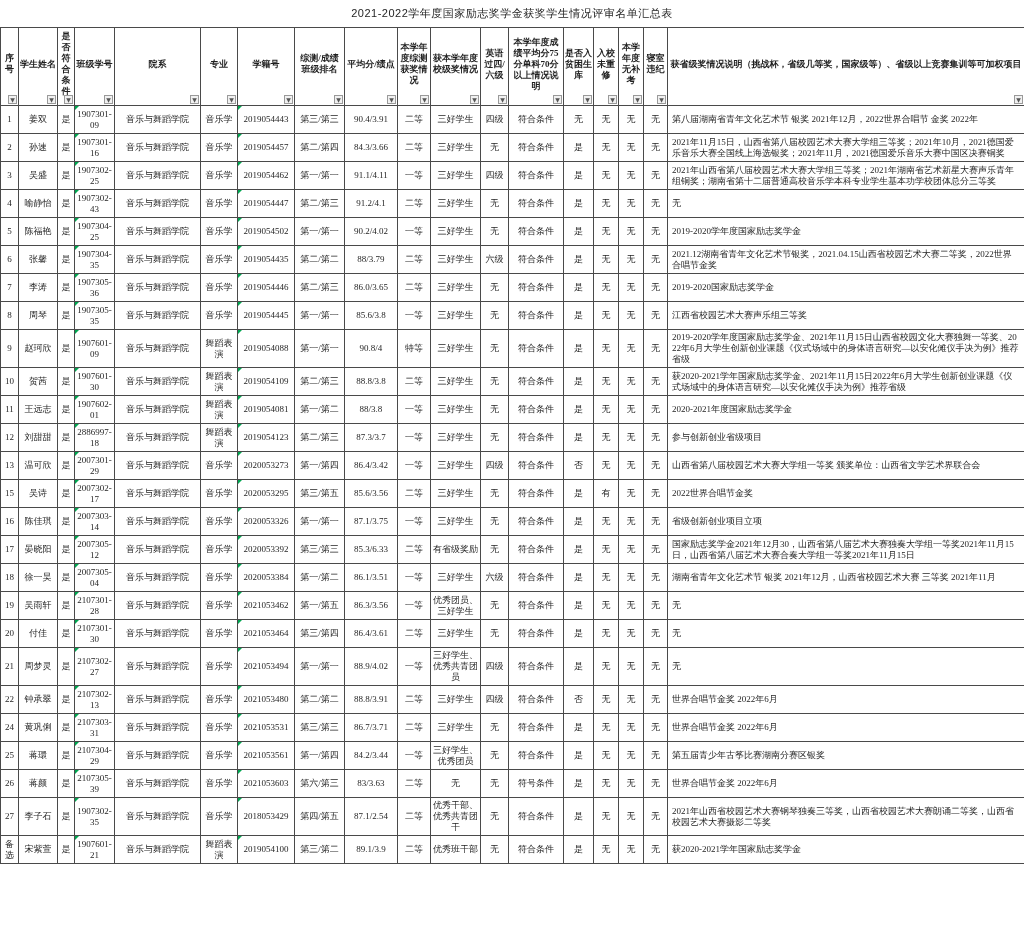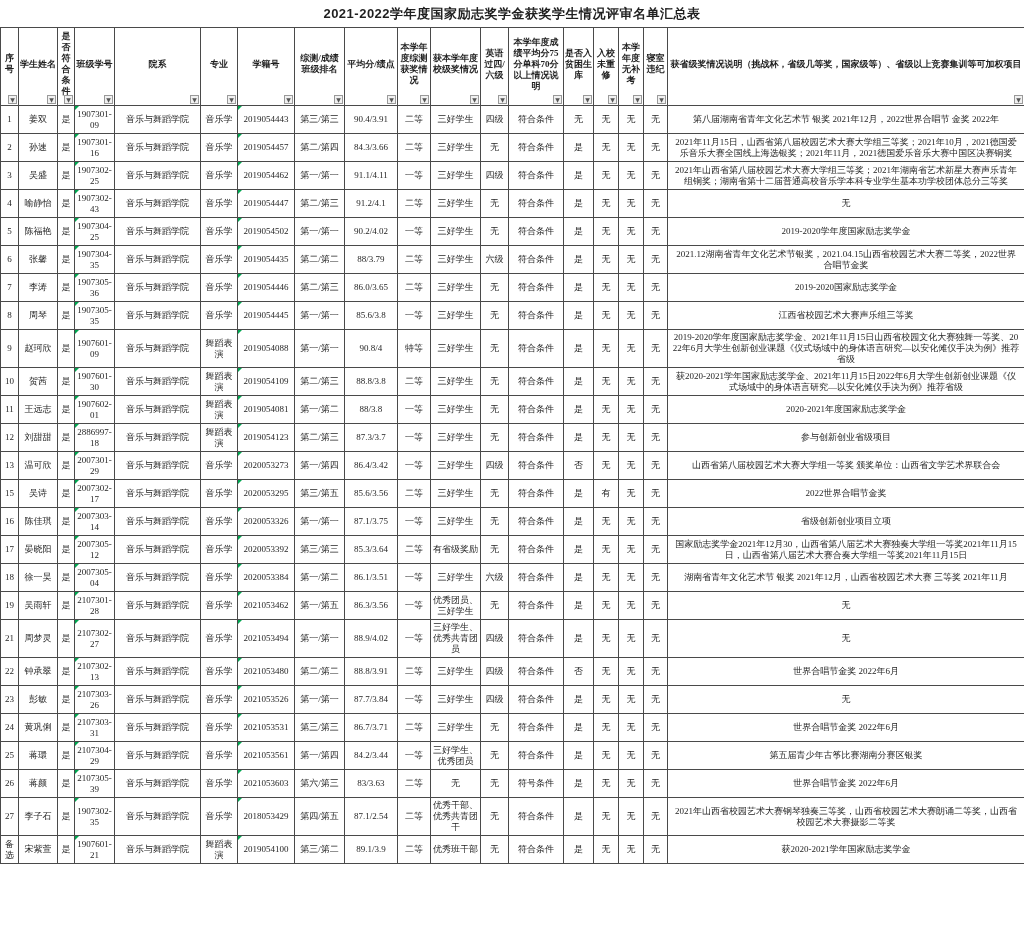--- a/index.html
+++ b/index.html
@@ -1,28 +1,28 @@
 <!DOCTYPE html>
 <html><head>
 <meta charset="utf-8">
 <style>
   html,body{margin:0;padding:0;background:#ffffff;}
   body{width:1024px;height:925px;overflow:hidden;color:#1f1f1f;
        font-family:"Liberation Serif","DejaVu Serif",serif;}
   .sheet{width:1024px;}
   .title-bar{height:27px;display:flex;align-items:center;justify-content:center;}
   .title-bar span{font-family:"Liberation Sans","DejaVu Sans",sans-serif;
-       font-weight:bold;font-size:13px;letter-spacing:0.5px;}
+       font-weight:normal;font-size:11px;letter-spacing:0.5px;}
   table{width:1024px;table-layout:fixed;border-collapse:collapse;border:1px solid #3a3a3a;}
   th,td{border:1px solid #4a4a4a;overflow:hidden;vertical-align:middle;}
   th{font-size:9px;line-height:11px;font-weight:bold;padding:3px 1px 8px 1px;
      position:relative;text-align:center;word-break:break-all;background:#ffffff;}
   td{font-size:9px;line-height:11px;padding:2px 2px;text-align:center;height:23px;
      position:relative;word-break:break-all;background:#ffffff;}
-  td.col-last{text-align:center;padding-left:4px;padding-right:4px;}
+  td.col-last{text-align:left;padding-left:4px;padding-right:4px;}
   .filter-btn{position:absolute;right:1px;bottom:1px;width:9px;height:9px;
      background:#f1f1f1;border:1px solid #9a9a9a;box-sizing:border-box;
      font-size:6px;line-height:7px;color:#555;text-align:center;cursor:pointer;
      font-family:"DejaVu Sans",sans-serif;}
   .flag::before{content:"";position:absolute;top:0;left:0;width:0;height:0;
      border-top:4px solid #00a650;border-right:4px solid transparent;}
 </style>
 </head>
 <body>
 
@@ -376,21 +376,21 @@
         </tr>
         <tr>
           <td>17</td>
           <td>晏晓阳</td>
           <td>是</td>
           <td class="flag">2007305-12</td>
           <td>音乐与舞蹈学院</td>
           <td>音乐学</td>
           <td class="flag">2020053392</td>
           <td>第三/第三</td>
-          <td>85.3/3.64</td>
+          <td>85.3/6.33</td>
           <td>二等</td>
           <td>有省级奖励</td>
           <td>无</td>
           <td>符合条件</td>
           <td>是</td>
           <td>无</td>
           <td>无</td>
           <td>无</td>
           <td class="col-last">国家励志奖学金2021年12月30，山西省第八届艺术大赛独奏大学组一等奖2021年11月15日，山西省第八届艺术大赛合奏大学组一等奖2021年11月15日</td>
         </tr>
@@ -428,20 +428,40 @@
           <td>优秀团员、三好学生</td>
           <td>无</td>
           <td>符合条件</td>
           <td>是</td>
           <td>无</td>
           <td>无</td>
           <td>无</td>
           <td class="col-last">无</td>
         </tr>
         <tr>
+          <td>20</td>
+          <td>付佳</td>
+          <td>是</td>
+          <td class="flag">2107301-30</td>
+          <td>音乐与舞蹈学院</td>
+          <td>音乐学</td>
+          <td class="flag">2021053464</td>
+          <td>第三/第四</td>
+          <td>86.4/3.61</td>
+          <td>二等</td>
+          <td>三好学生</td>
+          <td>无</td>
+          <td>符合条件</td>
+          <td>是</td>
+          <td>无</td>
+          <td>无</td>
+          <td>无</td>
+          <td class="col-last">无</td>
+        </tr>
+        <tr>
           <td>21</td>
           <td>周梦灵</td>
           <td>是</td>
           <td class="flag">2107302-27</td>
           <td>音乐与舞蹈学院</td>
           <td>音乐学</td>
           <td class="flag">2021053494</td>
           <td>第一/第一</td>
           <td>88.9/4.02</td>
           <td>一等</td>
@@ -466,40 +486,20 @@
           <td>88.8/3.91</td>
           <td>二等</td>
           <td>三好学生</td>
           <td>四级</td>
           <td>符合条件</td>
           <td>否</td>
           <td>无</td>
           <td>无</td>
           <td>无</td>
           <td class="col-last">世界合唱节金奖 2022年6月</td>
-        </tr>
-        <tr>
-          <td>23</td>
-          <td>彭敏</td>
-          <td>是</td>
-          <td class="flag">2107303-26</td>
-          <td>音乐与舞蹈学院</td>
-          <td>音乐学</td>
-          <td class="flag">2021053526</td>
-          <td>第一/第一</td>
-          <td>87.7/3.84</td>
-          <td>一等</td>
-          <td>三好学生</td>
-          <td>四级</td>
-          <td>符合条件</td>
-          <td>是</td>
-          <td>无</td>
-          <td>无</td>
-          <td>无</td>
-          <td class="col-last">无</td>
         </tr>
         <tr>
           <td>24</td>
           <td>黄巩俐</td>
           <td>是</td>
           <td class="flag">2107303-31</td>
           <td>音乐与舞蹈学院</td>
           <td>音乐学</td>
           <td class="flag">2021053531</td>
           <td>第三/第三</td>

